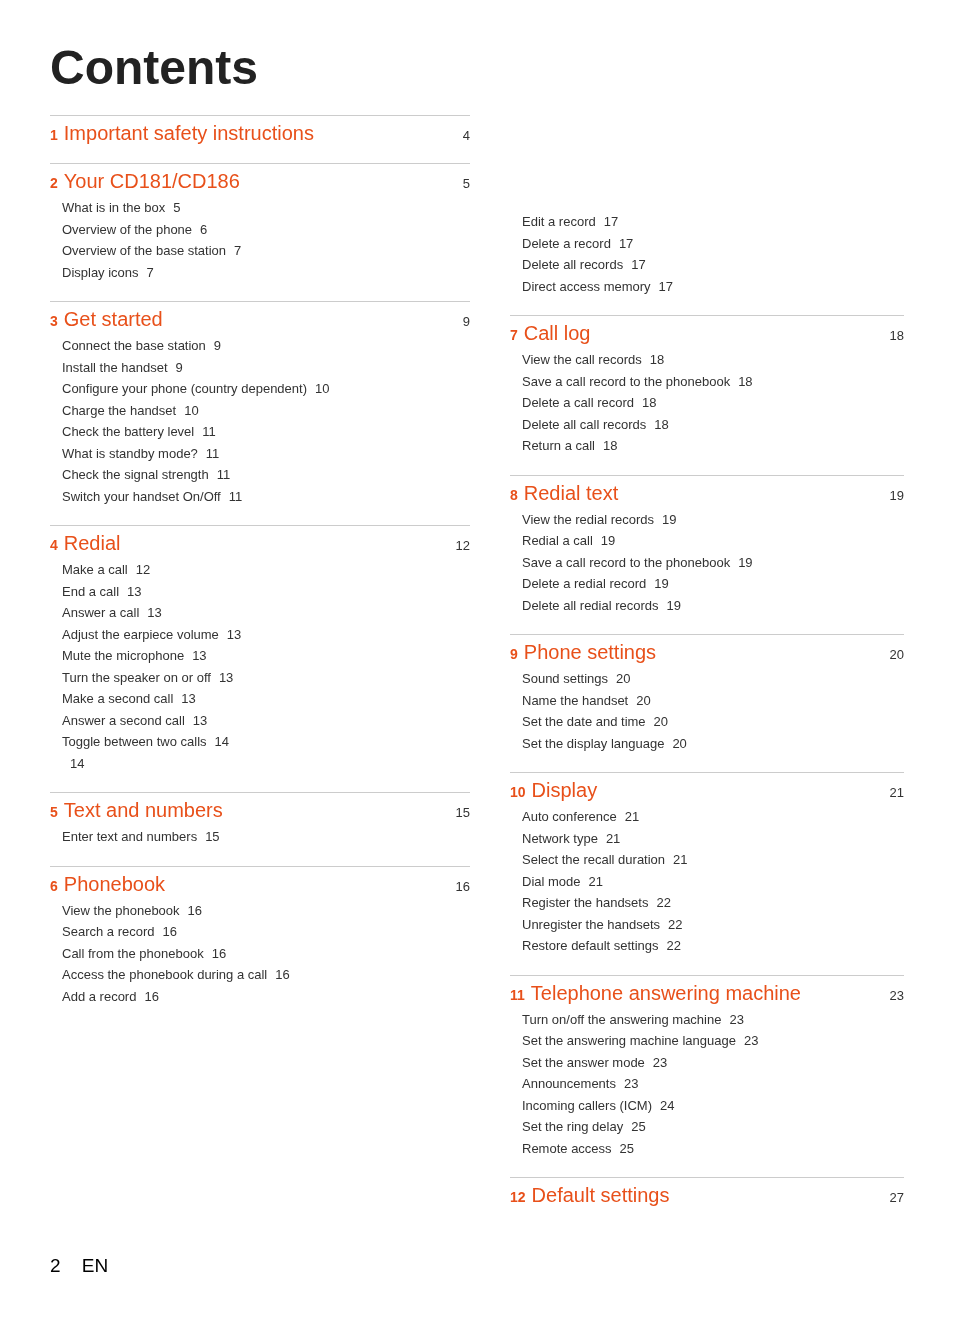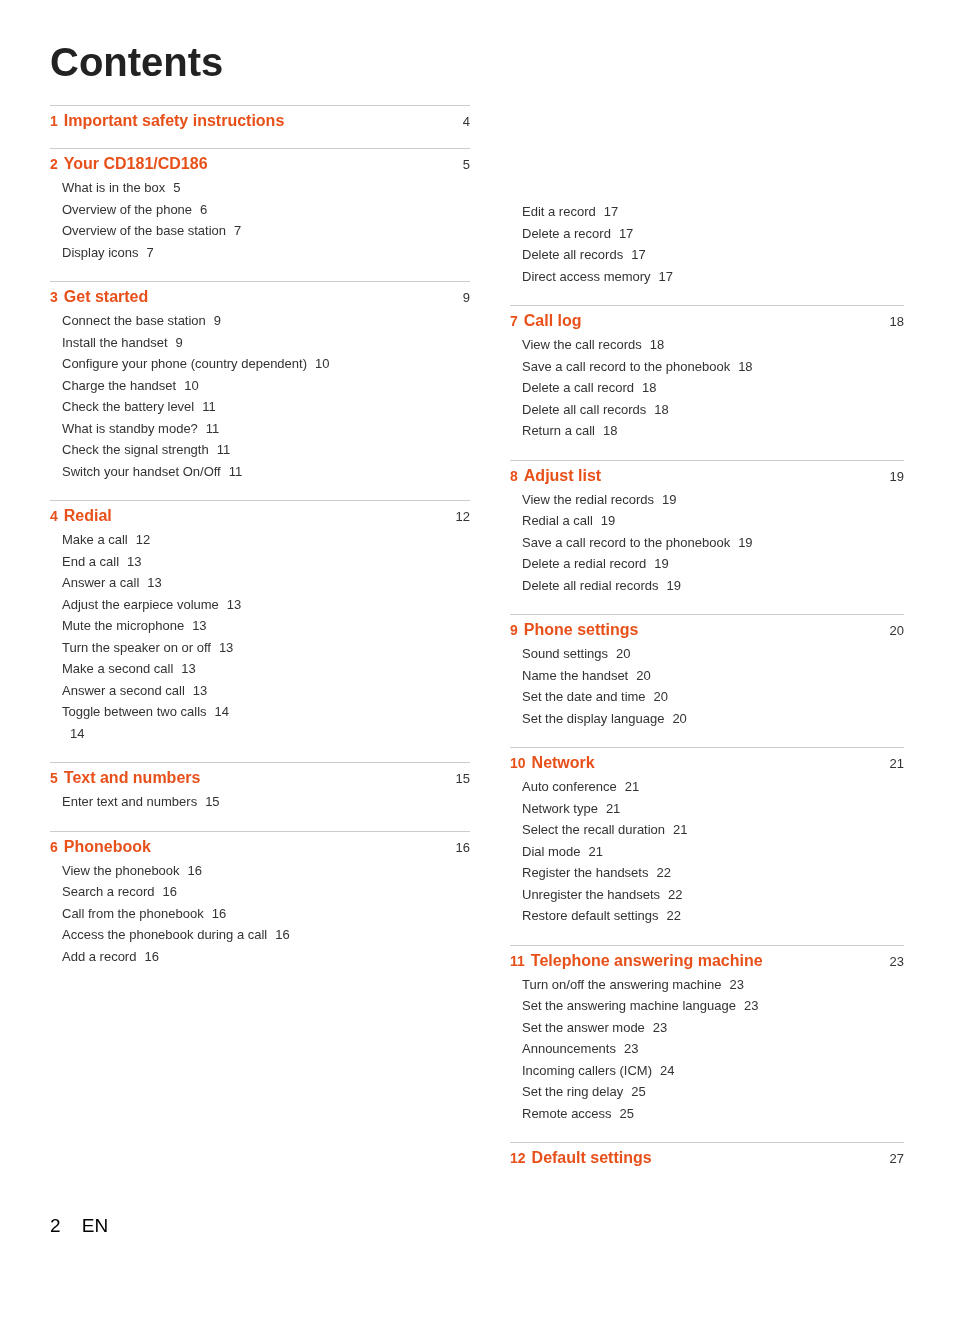--- a/index.html
+++ b/index.html
@@ -6,21 +6,21 @@
     body {
       background: #fff;
       font-family: Arial, Helvetica, sans-serif;
       font-size: 13px;
       color: #333;
       width: 954px;
       min-height: 1334px;
       padding: 40px 50px;
     }
     h1.contents-title {
-      font-size: 40px;
+      font-size: 48px;
       font-weight: bold;
       color: #222;
       margin-bottom: 20px;
     }
     .two-col {
       display: flex;
       gap: 40px;
     }
     .col-left {
       flex: 0 0 420px;
@@ -33,22 +33,22 @@
     }
     .section-header {
       display: flex;
       justify-content: space-between;
       align-items: baseline;
       border-top: 1px solid #ccc;
       padding-top: 6px;
       margin-bottom: 4px;
     }
     .section-title {
-      font-size: 16px;
-      font-weight: bold;
+      font-size: 20px;
+      font-weight: normal;
       color: #e8501a;
     }
     .section-num {
       font-size: 14px;
       font-weight: bold;
       color: #e8501a;
       margin-right: 6px;
     }
     .section-page {
       font-size: 13px;
@@ -299,21 +299,21 @@
         </div>
         <div class="toc-row">
           <span class="toc-row-text">Return a call</span>
           <span class="toc-row-page">18</span>
         </div>
       </div>
       <div class="section">
         <div class="section-header">
           <div class="section-header-row">
             <span class="section-num">8</span>
-            <span class="section-title">Adjust list</span>
+            <span class="section-title">Redial text</span>
           </div>
           <span class="section-page">19</span>
         </div>
         <div class="toc-row">
           <span class="toc-row-text">View the redial records</span>
           <span class="toc-row-page">19</span>
         </div>
         <div class="toc-row">
           <span class="toc-row-text">Redial a call</span>
           <span class="toc-row-page">19</span>
@@ -353,21 +353,21 @@
         </div>
         <div class="toc-row">
           <span class="toc-row-text">Set the display language</span>
           <span class="toc-row-page">20</span>
         </div>
       </div>
       <div class="section">
         <div class="section-header">
           <div class="section-header-row">
             <span class="section-num">10</span>
-            <span class="section-title">Network</span>
+            <span class="section-title">Display</span>
           </div>
           <span class="section-page">21</span>
         </div>
         <div class="toc-row">
           <span class="toc-row-text">Auto conference</span>
           <span class="toc-row-page">21</span>
         </div>
         <div class="toc-row">
           <span class="toc-row-text">Network type</span>
           <span class="toc-row-page">21</span>

